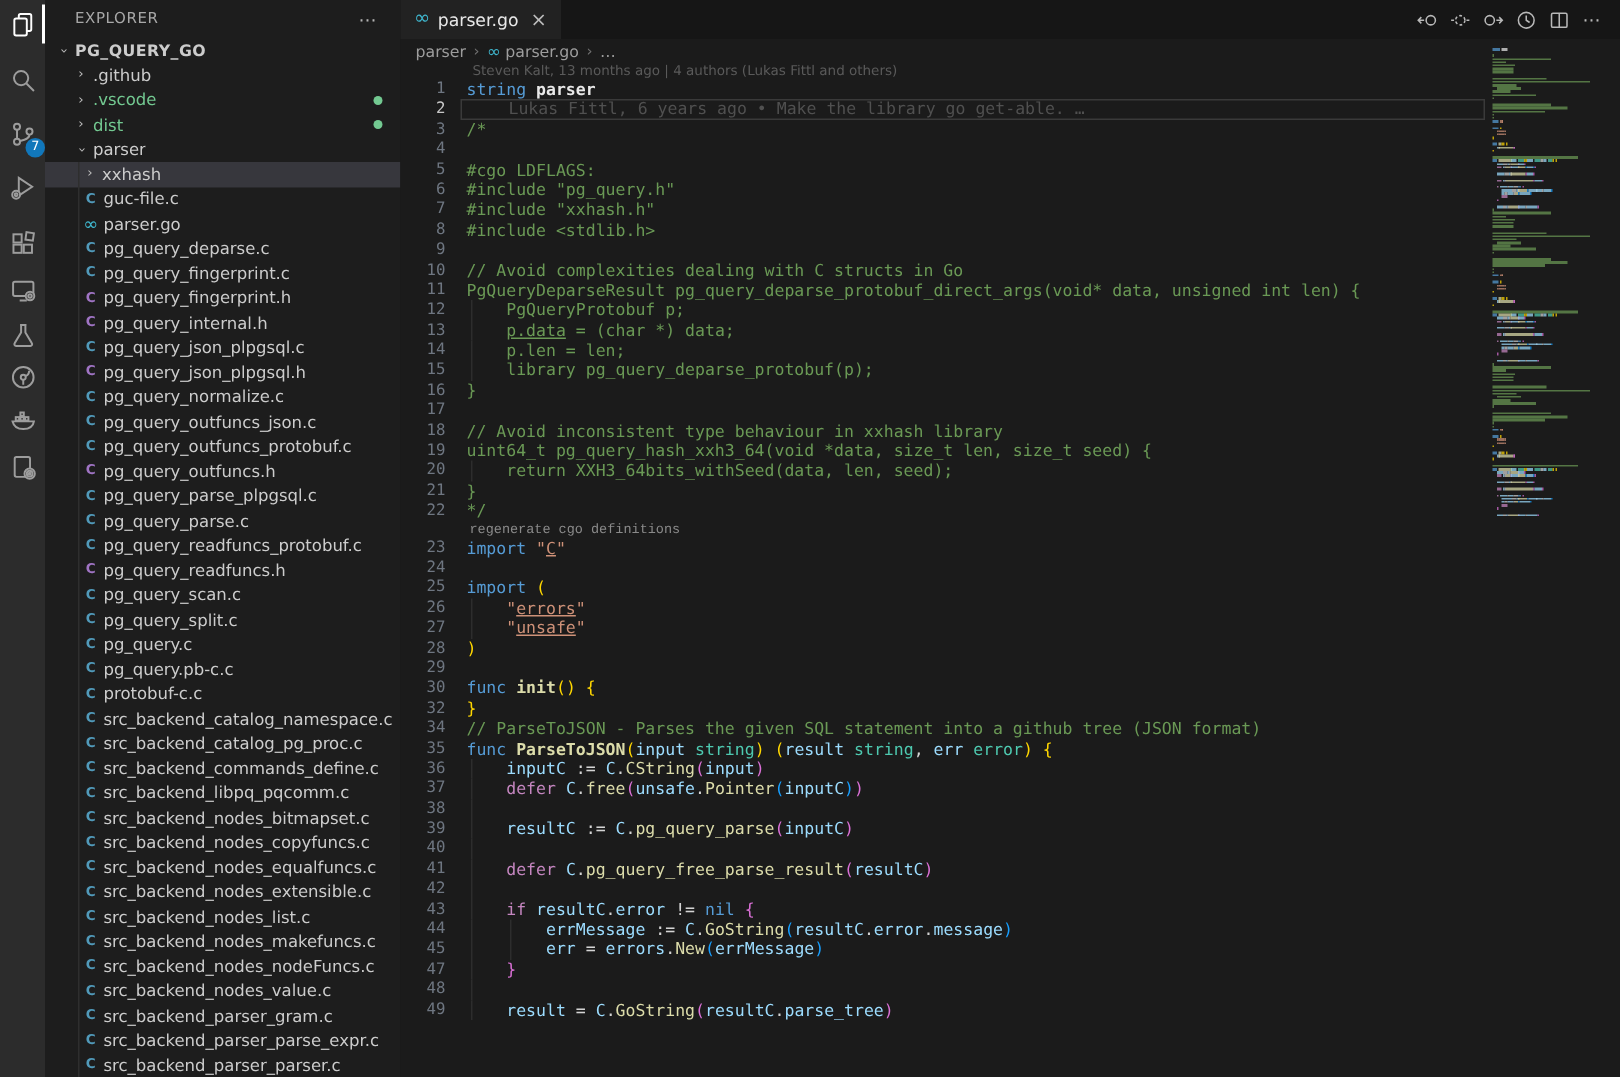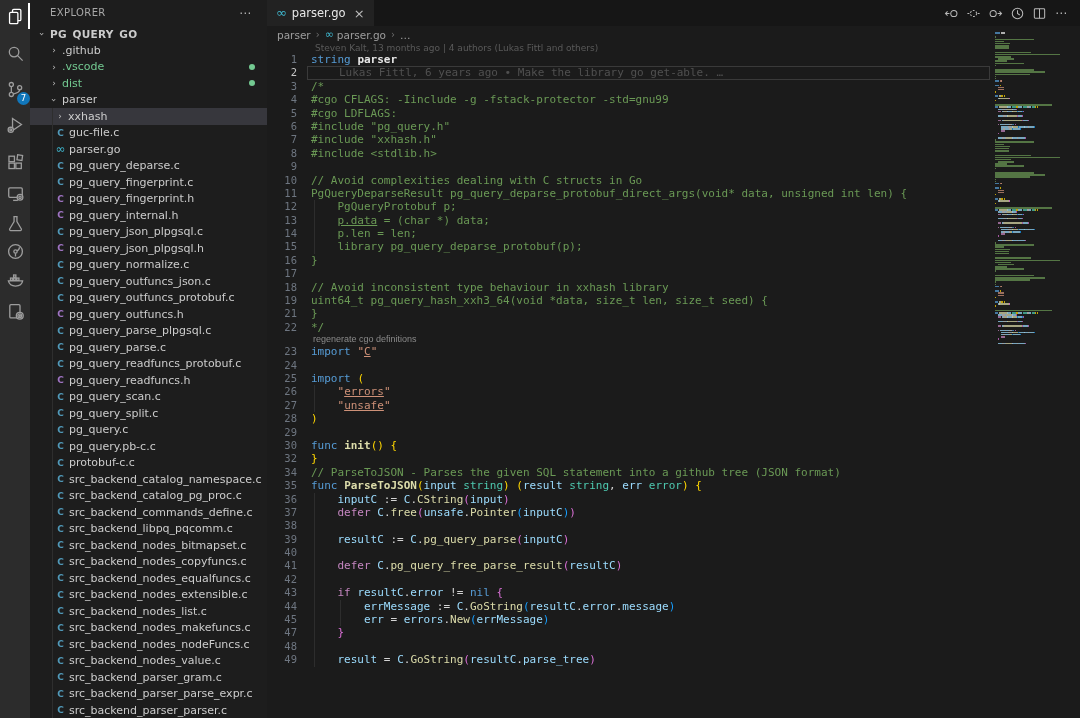--- a/index.html
+++ b/index.html
@@ -48,21 +48,21 @@
   #breadcrumb{position:absolute;top:26px;left:0;right:0;height:17px;display:flex;align-items:center;padding-left:10px;
     font-size:10.5px;color:#9d9d9d;}
   #breadcrumb .sep{margin:0 5px;color:#6d6d6d;font-size:10px;}
   #breadcrumb .bc-go{color:var(--icon_go);font-size:11px;margin-right:3px;line-height:8px;}
   #breadcrumb .bc-item{cursor:pointer;}
   
   #code{position:absolute;top:43px;left:0;right:87px;bottom:0;overflow:hidden;
     font-family:"DejaVu Sans Mono","Liberation Mono",monospace;font-size:11px;}
   .blame-head{height:10px;line-height:10px;margin-left:48px;font-family:"DejaVu Sans",sans-serif;
     font-size:9px;color:var(--blame_text);cursor:pointer;}
-  .codelens{height:11px;line-height:11px;margin-left:46px;font-family:Liberation Sans, sans-serif;
+  .codelens{height:11px;line-height:11px;margin-left:46px;font-family:Liberation Mono, monospace;
     font-size:9px;color:var(--codelens_text);cursor:pointer;}
   .ln{position:relative;height:13.4px;line-height:13.4px;}
   .ln .gut{position:absolute;left:0;top:0;width:30px;text-align:right;color:var(--line_number);font-size:10.5px;cursor:pointer;}
   .ln.cur .gut{color:var(--line_number_active);}
   .ln .ct{margin-left:44px;white-space:pre;}
   .ln .guide{position:absolute;top:0;bottom:0;width:1px;background:#2d2d2d;}
   .ln.cur .curbox{position:absolute;left:40px;right:3px;top:0;bottom:0;border:1px solid #3a3a3a;box-sizing:border-box;}
   .ghost{color:var(--ghost_text);padding-left:28px;}
   .tk-k{color:var(--tok_kw);} .tk-x{color:var(--tok_ctl);} .tk-s{color:var(--tok_str);}
   .tk-c{color:var(--tok_com);} .tk-f{color:var(--tok_fn);} .tk-t{color:var(--tok_type);}
@@ -383,36 +383,37 @@
     <span class="bc-go">∞</span>
     <span class="bc-item">parser.go</span>
     <span class="sep">›</span>
     <span class="bc-item">…</span>
   </div>
   <div id="code">
       <div class="blame-head">Steven Kalt, 13 months ago | 4 authors (Lukas Fittl and others)</div>
       <div class="ln"><span class="gut">1</span><span class="ct"><span class="tk-k">string</span><span class="tk-p"> </span><span class="tk-d">parser</span></span></div>
       <div class="ln cur"><span class="curbox"></span><span class="gut">2</span><span class="ct"><span class="ghost">Lukas Fittl, 6 years ago • Make the library go get-able. …</span></span></div>
       <div class="ln"><span class="gut">3</span><span class="ct"><span class="tk-c">/*</span></span></div>
-      <div class="ln"><span class="gut">4</span><span class="ct"><span class="tk-c">#cgo CFLAGS: -Iinclude -g -fstack-protector -std=gnu99</span></span></div>
+      <div class="ln"><span class="gut">4</span></div>
       <div class="ln"><span class="gut">5</span><span class="ct"><span class="tk-c">#cgo LDFLAGS:</span></span></div>
       <div class="ln"><span class="gut">6</span><span class="ct"><span class="tk-c">#include "pg_query.h"</span></span></div>
       <div class="ln"><span class="gut">7</span><span class="ct"><span class="tk-c">#include "xxhash.h"</span></span></div>
       <div class="ln"><span class="gut">8</span><span class="ct"><span class="tk-c">#include &lt;stdlib.h&gt;</span></span></div>
       <div class="ln"><span class="gut">9</span><span class="ct"></span></div>
       <div class="ln"><span class="gut">10</span><span class="ct"><span class="tk-c">// Avoid complexities dealing with C structs in Go</span></span></div>
       <div class="ln"><span class="gut">11</span><span class="ct"><span class="tk-c">PgQueryDeparseResult pg_query_deparse_protobuf_direct_args(void* data, unsigned int len) {</span></span></div>
       <div class="ln"><span class="gut">12</span><span class="guide" style="left: 47px;"></span><span class="ct"><span class="tk-c">    PgQueryProtobuf p;</span></span></div>
       <div class="ln"><span class="gut">13</span><span class="guide" style="left: 47px;"></span><span class="ct"><span class="tk-c">    </span><span class="tk-c tk-u">p.data</span><span class="tk-c"> = (char *) data;</span></span></div>
       <div class="ln"><span class="gut">14</span><span class="guide" style="left: 47px;"></span><span class="ct"><span class="tk-c">    p.len = len;</span></span></div>
       <div class="ln"><span class="gut">15</span><span class="guide" style="left: 47px;"></span><span class="ct"><span class="tk-c">    library pg_query_deparse_protobuf(p);</span></span></div>
       <div class="ln"><span class="gut">16</span><span class="ct"><span class="tk-c">}</span></span></div>
       <div class="ln"><span class="gut">17</span><span class="ct"></span></div>
       <div class="ln"><span class="gut">18</span><span class="ct"><span class="tk-c">// Avoid inconsistent type behaviour in xxhash library</span></span></div>
       <div class="ln"><span class="gut">19</span><span class="ct"><span class="tk-c">uint64_t pg_query_hash_xxh3_64(void *data, size_t len, size_t seed) {</span></span></div>
+      <div class="ln"><span class="gut">20</span><span class="guide" style="left: 47px;"></span><span class="ct"><span class="tk-c">    return XXH3_64bits_withSeed(data, len, seed);</span></span></div>
       <div class="ln"><span class="gut">21</span><span class="ct"><span class="tk-c">}</span></span></div>
       <div class="ln"><span class="gut">22</span><span class="ct"><span class="tk-c">*/</span></span></div>
       <div class="codelens">regenerate cgo definitions</div>
       <div class="ln"><span class="gut">23</span><span class="ct"><span class="tk-k">import</span><span class="tk-p"> </span><span class="tk-s">"</span><span class="tk-s tk-u">C</span><span class="tk-s">"</span></span></div>
       <div class="ln"><span class="gut">24</span><span class="ct"></span></div>
       <div class="ln"><span class="gut">25</span><span class="ct"><span class="tk-k">import</span><span class="tk-p"> </span><span class="tk-b1">(</span></span></div>
       <div class="ln"><span class="gut">26</span><span class="guide" style="left: 47px;"></span><span class="ct"><span class="tk-p">    </span><span class="tk-s">"</span><span class="tk-s tk-u">errors</span><span class="tk-s">"</span></span></div>
       <div class="ln"><span class="gut">27</span><span class="guide" style="left: 47px;"></span><span class="ct"><span class="tk-p">    </span><span class="tk-s">"</span><span class="tk-s tk-u">unsafe</span><span class="tk-s">"</span></span></div>
       <div class="ln"><span class="gut">28</span><span class="ct"><span class="tk-b1">)</span></span></div>
       <div class="ln"><span class="gut">29</span><span class="ct"></span></div>

